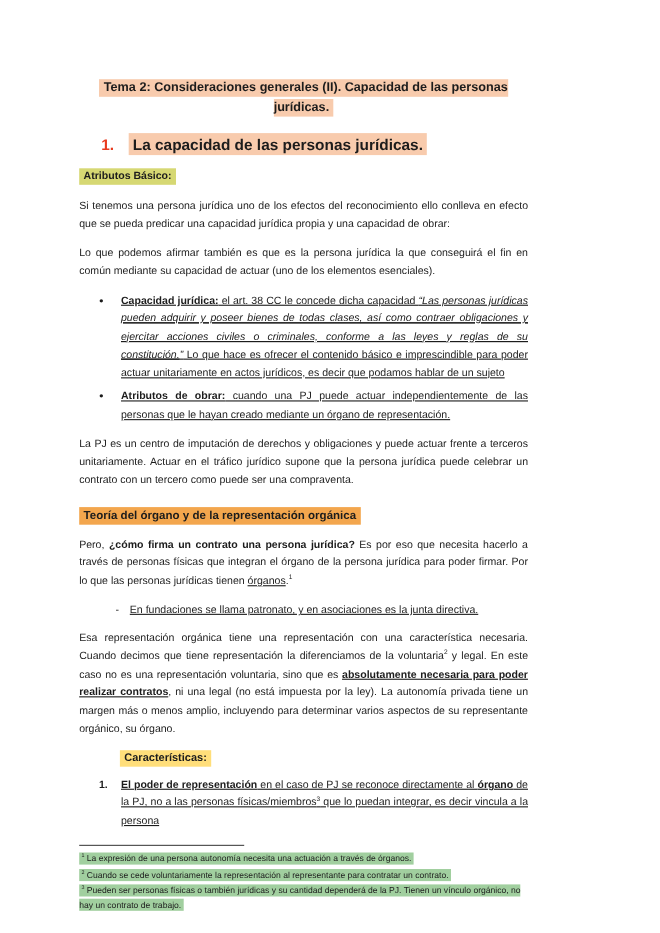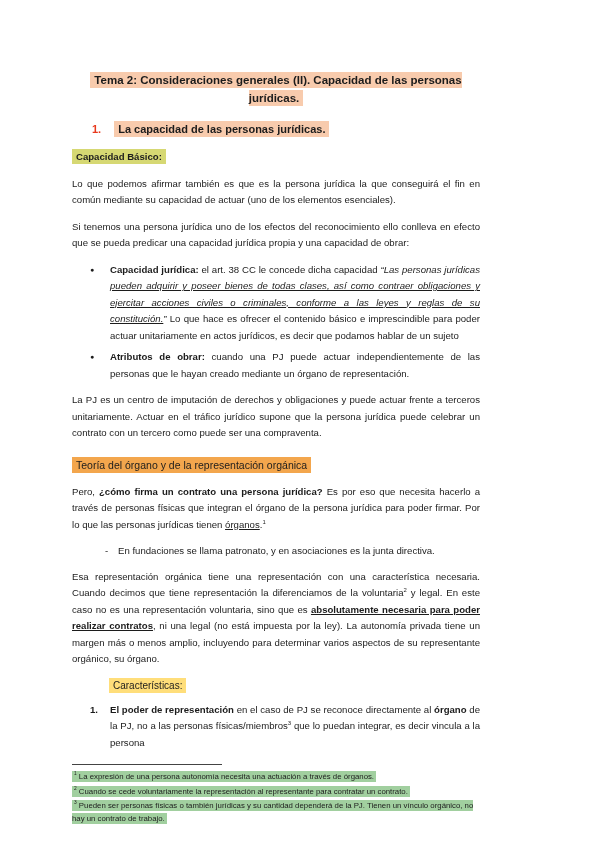--- a/index.html
+++ b/index.html
@@ -19,65 +19,65 @@
   .hl { padding: 2px 4px; }
   .hl-title  { background: var(--title-highlight, #f8cbad); }
   .hl-contenido { background: var(--contenido-highlight, #d6d873); }
   .hl-teoria { background: var(--teoria-highlight, #f3a64d); }
   .hl-caract { background: var(--caracteristicas-highlight, #ffde7a); }
   .hl-footnote { background: var(--footnote-highlight, #a1cf9f); padding: 1px 2px; }
 
   .title { text-align: center; font-weight: bold; font-size: 11.5px; margin-bottom: 15px; }
   .title-line { line-height: 1.55; margin-bottom: 7px; }
 
-  .section-heading { font-size: 11px; font-weight: bold; margin: 0 0 16px 20px; }
+  .section-heading { font-size: 14px; font-weight: bold; margin: 0 0 16px 20px; }
   .section-number { color: var(--number-red, #e8391d); margin-right: 13px; }
 
   .sub-heading { font-size: 9.6px; margin-bottom: 14px; }
   .sub-heading .hl { font-weight: bold; }
 
   p.body { font-size: 9.6px; line-height: 1.72; text-align: justify; margin-bottom: 10px; }
 
   .b { font-weight: bold; }
   .i { font-style: italic; }
   .u { text-decoration: underline; }
   sup { font-size: 0.62em; line-height: 0; vertical-align: super; }
 
   .list { margin-bottom: 10px; }
   .list-item { display: flex; margin-bottom: 5px; }
   .marker { width: 20px; min-width: 20px; margin-left: 18px; font-size: 7px; padding-top: 4px; }
   .num-marker { font-size: 9.6px; padding-top: 0; line-height: 1.72; }
-  .list-text { flex: 1; font-size: 9.6px; line-height: 1.72; text-align: justify; }
+  .list-text { flex: 1; font-size: 9.6px; line-height: 1.72; text-align: justify; text-decoration: underline; }
 
   .dash-item { display: flex; margin: 0 0 9px 33px; }
   .dash-marker { width: 13px; min-width: 13px; font-size: 9.6px; line-height: 1.72; }
 
-  .h2 { font-size: 10.5px; font-weight: normal; margin: 17px 0 13px 0; }
+  .h2 { font-size: 10.5px; font-weight: bold; margin: 17px 0 13px 0; }
   .h2-caract { font-size: 10px; margin: 12px 0 11px 0; padding-left: 37px; }
 
   .footnotes { margin-top: 13px; }
   .footnote-separator { width: 150px; border-top: 1px solid #444; margin-bottom: 6px; }
   .footnote { font-size: 7.8px; line-height: 1.62; margin-bottom: 2px; }
 </style>
 </head>
 <body>
 
 <div class="page">
 
   <div class="title">
     <div class="title-line"><span class="hl hl-title">Tema 2: Consideraciones generales (II). Capacidad de las personas jurídicas.</span></div>
   </div>
 
   <div class="section-heading"><span class="section-number">1.</span><span class="hl hl-title">La capacidad de las personas jurídicas.</span></div>
 
-  <div class="sub-heading"><span class="hl hl-contenido">Capacidad Básico:</span></div>
+  <div class="sub-heading"><span class="hl hl-contenido">Atributos Básico:</span></div>
+
+  <p class="body">Si tenemos una persona jurídica uno de los efectos del reconocimiento ello conlleva en efecto que se pueda predicar una capacidad jurídica propia y una capacidad de obrar:</p>
 
   <p class="body">Lo que podemos afirmar también es que es la persona jurídica la que conseguirá el fin en común mediante su capacidad de actuar (uno de los elementos esenciales).</p>
-
-  <p class="body">Si tenemos una persona jurídica uno de los efectos del reconocimiento ello conlleva en efecto que se pueda predicar una capacidad jurídica propia y una capacidad de obrar:</p>
 
   <div class="list">
     <div class="list-item">
       <span class="marker">●</span>
       <div class="list-text"><span class="b">Capacidad jurídica:</span><span> el art. 38 CC le concede dicha capacidad </span><span class="i">“Las personas jurídicas </span><span class="i u">pueden adquirir y poseer bienes de todas clases, así como contraer obligaciones y ejercitar acciones civiles o criminales, conforme a las leyes y reglas de su constitución.</span><span class="i">”</span><span> Lo que hace es ofrecer el contenido básico e imprescindible para poder actuar unitariamente en actos jurídicos, es decir que podamos hablar de un sujeto</span></div>
     </div>
     <div class="list-item">
       <span class="marker">●</span>
       <div class="list-text"><span class="b">Atributos de obrar:</span><span> cuando una PJ puede actuar independientemente de las personas que le hayan creado mediante un órgano de representación.</span></div>
     </div>

